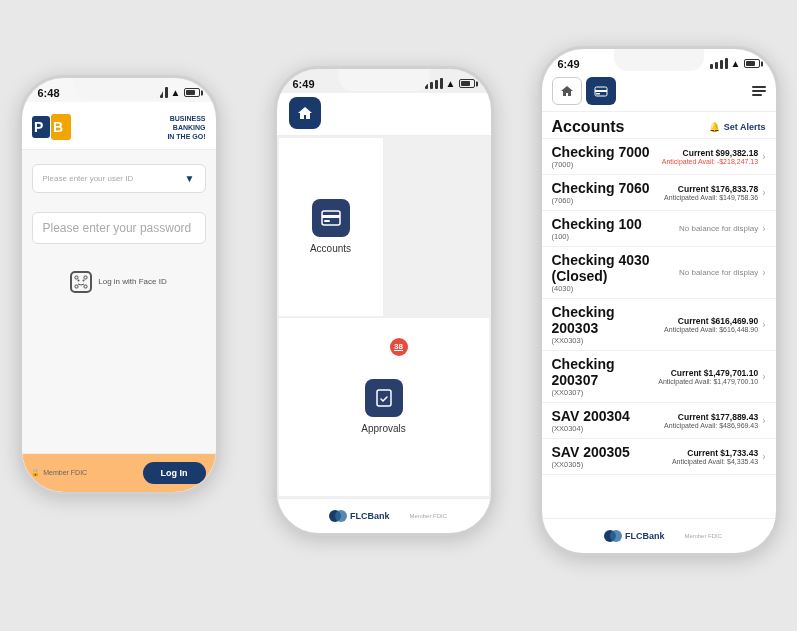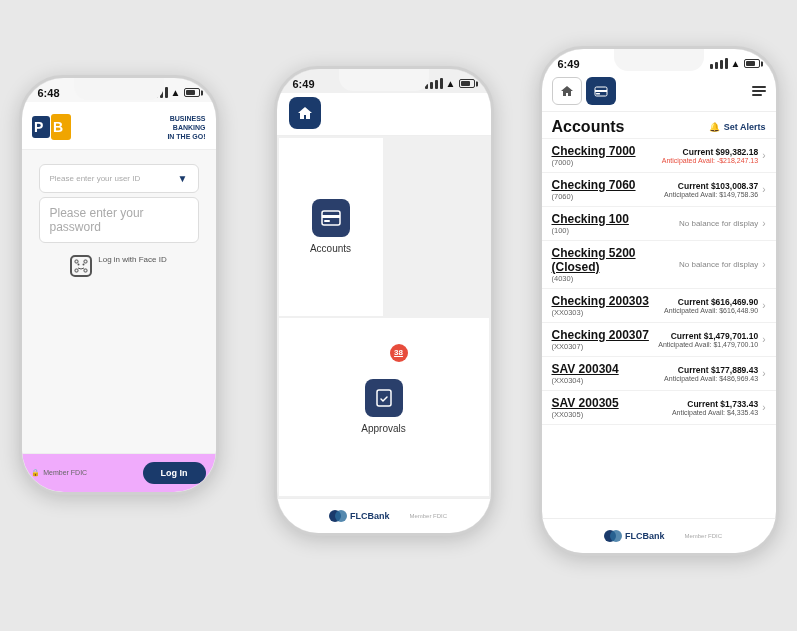--- a/index.html
+++ b/index.html
@@ -113,24 +113,24 @@
 
     .login-logo-right {
       text-align: right;
       font-size: 7px;
       font-weight: 700;
       color: #1a3a6b;
       line-height: 1.3;
     }
 
     .login-form {
-      padding: 14px 17px;
+      padding: 14px 10px;
       display: flex;
       flex-direction: column;
-      gap: 4px;
+      gap: 19px;
       flex: 1;
     }
 
     .login-input {
       background: white;
       border: 1px solid #ddd;
       border-radius: 6px;
       padding: 8px 10px;
       font-size: 8px;
       color: #aaa;
@@ -139,41 +139,41 @@
       justify-content: space-between;
     }
 
     .login-input-icon {
       color: #1a3a6b;
       font-size: 10px;
     }
 
     .face-id-section {
       display: flex;
-      align-items: flex-start;
+      align-items: center;
       justify-content: center;
       gap: 6px;
       margin-top: 8px;
       color: #555;
       font-size: 8px;
     }
 
     .face-id-icon {
       width: 22px;
       height: 22px;
       border: 2px solid #555;
       border-radius: 5px;
       display: flex;
       align-items: center;
       justify-content: center;
       font-size: 9px;
     }
 
     .login-footer {
-      background: #f0abfc;
+      background: #fdba74;
       border-top: 1px solid #eee;
       padding: 8px 10px;
       display: flex;
       justify-content: space-between;
       align-items: center;
     }
 
     .fdic-text {
       font-size: 7px;
       color: #666;
@@ -263,21 +263,21 @@
     }
 
     .menu-label {
       font-size: 10px;
       color: #333;
       font-weight: 500;
     }
 
     .badge {
       position: absolute;
-      top: 26px;
+      top: 20px;
       right: calc(50% - 24px);
       background: #e74c3c;
       color: white;
       border-radius: 50%;
       width: 18px;
       height: 18px;
       font-size: 8px;
       font-weight: 700;
       display: flex;
       align-items: center;
@@ -375,24 +375,23 @@
       justify-content: space-between;
       align-items: center;
       position: relative;
     }
 
     .account-info {
       flex: 1;
     }
 
     .account-name {
-      font-size: 12px;
+      font-size: 14px;
       font-weight: 700;
       color: #111;
-      text-decoration: underline;
     }
 
     .account-num {
       font-size: 7.5px;
       color: #666;
     }
 
     .account-balance {
       text-align: right;
       flex: 1;
@@ -703,40 +702,40 @@
           </div>
           <span class="chevron-right">›</span>
         </div>
 
         <div class="account-row">
           <div class="account-info">
             <div class="account-name">Checking 7060</div>
             <div class="account-num">(7060)</div>
           </div>
           <div class="account-balance">
-            <div class="balance-current">Current $103,008.37</div>
+            <div class="balance-current">Current $176,833.78</div>
             <div class="balance-avail">Anticipated Avail: $149,758.36</div>
           </div>
           <span class="chevron-right">›</span>
         </div>
 
         <div class="account-row">
           <div class="account-info">
             <div class="account-name">Checking 100</div>
             <div class="account-num">(100)</div>
           </div>
           <div class="account-balance">
             <div class="balance-none">No balance for display</div>
           </div>
           <span class="chevron-right">›</span>
         </div>
 
         <div class="account-row">
           <div class="account-info">
-            <div class="account-name">Checking 5200 (Closed)</div>
+            <div class="account-name">Checking 4030 (Closed)</div>
             <div class="account-num">(4030)</div>
           </div>
           <div class="account-balance">
             <div class="balance-none">No balance for display</div>
           </div>
           <span class="chevron-right">›</span>
         </div>
 
         <div class="account-row">
           <div class="account-info">

